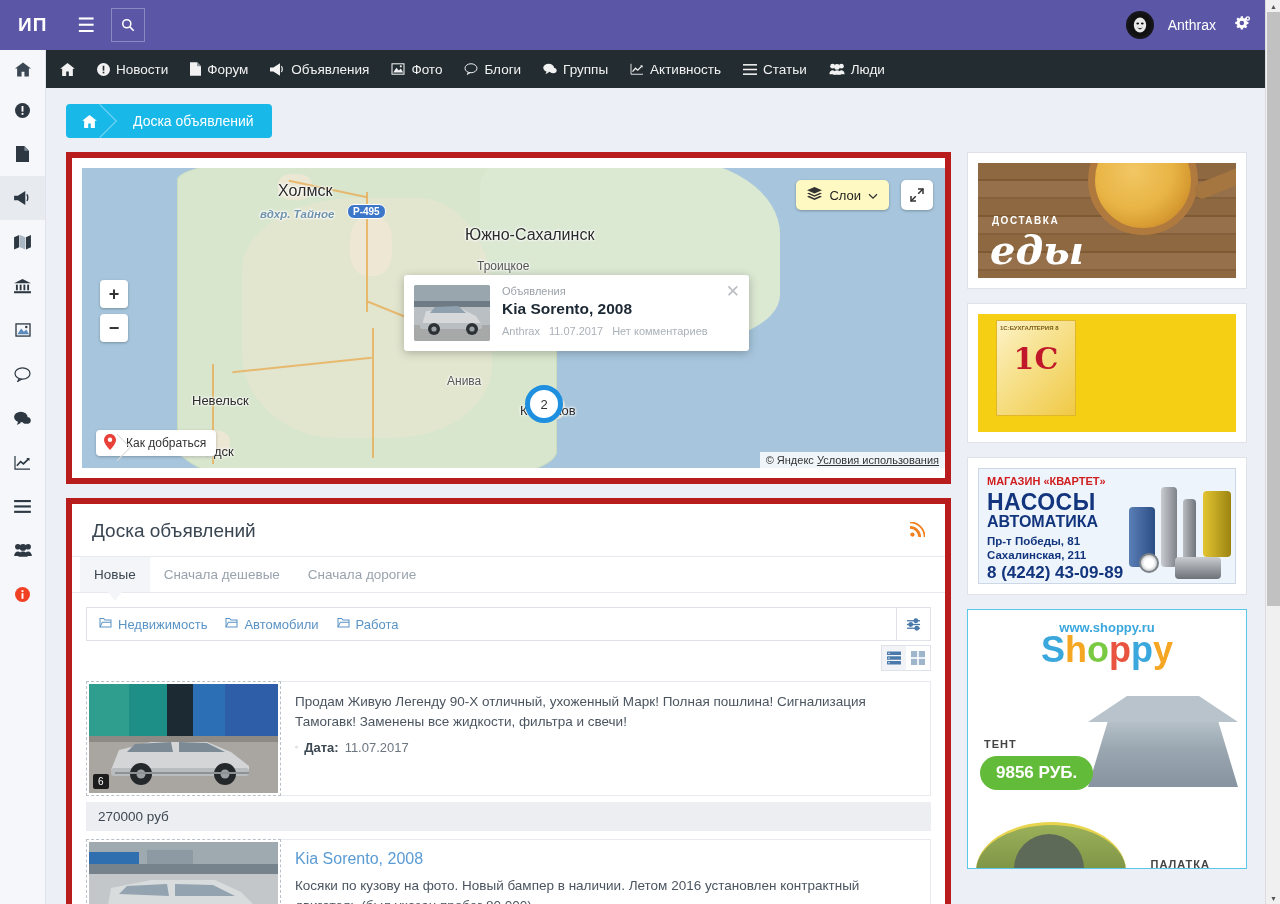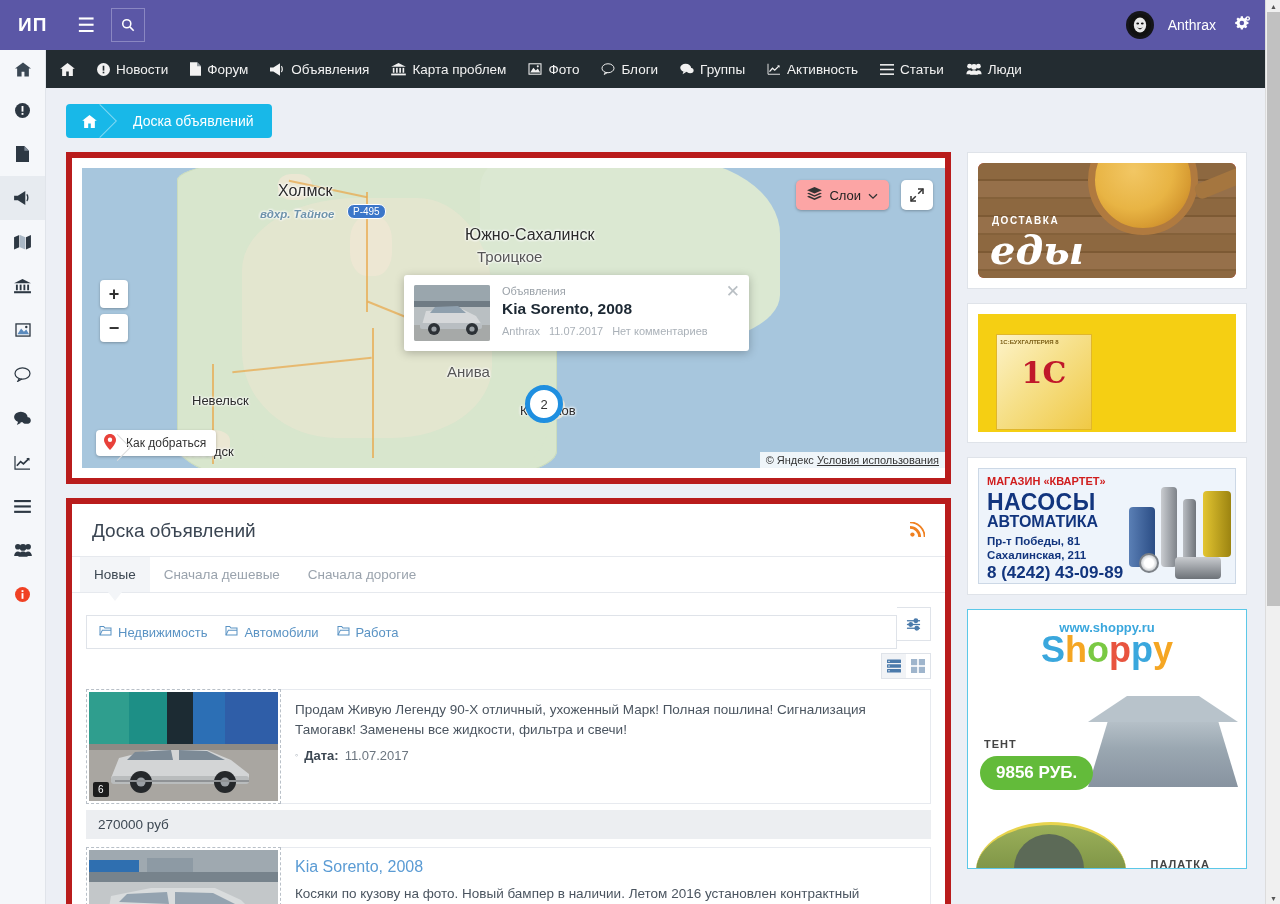--- a/index.html
+++ b/index.html
@@ -114,35 +114,35 @@
     opacity:.55;
   }
   .cityblob{ position:absolute; background:#eee6d4; opacity:.85; border-radius:40%; }
   .roadline{ position:absolute; background:#e8a94f; height:2px; opacity:.75; }
   .roadline.v{ width:2px; height:auto; }
 
   .maplabel { position:absolute; font-size:13px; color:#2b2b2b; white-space:nowrap;
     text-shadow:0 0 3px #fff,0 0 3px #fff,0 0 3px #fff; }
   .maplabel.big { font-size:16px; }
   .maplabel.water { font-style:italic; color:#6f93ab; font-size:11.5px;font-weight:bold; }
-  .maplabel.sm { font-size:15px; color:#555; }
+  .maplabel.sm { font-size:12px; color:#555;margin-top:11px; }
 
   .roadshield{
-    position:absolute; background:#3b76c9; color:#fff; font-size:10px; font-weight:normal;
+    position:absolute; background:#3b76c9; color:#fff; font-size:10px; font-weight:bold;
     padding:1px 5px; border-radius:7px; border:1px solid #fff;
   }
 
   .zoomctl { position:absolute; left:18px; top:112px; }
   .zoombtn {
     width:28px; height:28px; background:#fff; border-radius:4px;
     box-shadow:0 1px 3px rgba(0,0,0,.28); display:flex; align-items:center; justify-content:center;
     font-size:18px; color:#333; cursor:pointer; margin-bottom:6px; font-weight:600;
   }
   .layersbtn {
-    position:absolute; right:56px; top:12px; height:30px; background:#fca5a5; border-radius:5px;
+    position:absolute; right:56px; top:12px; height:30px; background:#fef9c3; border-radius:5px;
     box-shadow:0 1px 3px rgba(0,0,0,.28); display:flex; align-items:center; gap:7px;
     padding:0 11px; font-size:13px; color:#222; cursor:pointer;
   }
   .expandbtn {
     position:absolute; right:12px; top:12px; width:32px; height:30px; background:#fff; border-radius:5px;
     box-shadow:0 1px 3px rgba(0,0,0,.28); display:flex; align-items:center; justify-content:center;
     cursor:pointer;
   }
   .routebtn {
     position:absolute; left:14px; bottom:12px; height:26px; background:#fff; border-radius:4px;
@@ -195,21 +195,21 @@
   }
   .tab.active { color:#3d4853; background:#f3f5f8; }
   .tab.active:after{
     content:""; position:absolute; left:50%; bottom:-9px; margin-left:-7px;
     border-left:7px solid transparent; border-right:7px solid transparent; border-top:9px solid #f3f5f8;
   }
 
   .filterrow { padding:14px 14px 0 14px; display:flex; gap:0; }
   .filterbox {
     flex:1; border:1px solid #dfe3e9; height:34px; display:flex; align-items:center;
-    padding:0 12px; gap:18px;margin-top:8px;
+    padding:0 12px; gap:18px;
   }
   .fitem { font-size:13px; color:#5a93c4; display:flex; align-items:center; gap:6px; cursor:pointer; }
   .fitem .fic { color:#5a93c4; font-size:12px; }
   .fbtn {
     width:34px; height:34px; border:1px solid #dfe3e9; border-left:0;
     display:flex; align-items:center; justify-content:center; cursor:pointer;
   }
 
   .viewrow { display:flex; justify-content:flex-end; padding:4px 14px 0 14px; }
   .viewtoggle { display:flex; border:1px solid #dfe3e9; }
@@ -233,36 +233,36 @@
   .lmeta { font-size:13px; color:#6c7680; display:flex; align-items:center; gap:6px; }
   .lmeta .dot { font-size:9px; color:#9aa3ad; }
   .lmeta b { color:#3d4853; }
   .lprice {
     margin-top:6px; background:#eceef1; font-size:13.5px; color:#3d4853; padding:7px 12px;
     display:inline-block; min-width:100%;
   }
 
   
   .adcard { background:#fff; border:1px solid #dfe3e9; padding:10px; margin-bottom:14px; }
-  .ad1 { height:115px; position:relative; overflow:hidden; background:#ef4444;border-radius:6px; }
+  .ad1 { height:115px; position:relative; overflow:hidden; background:#ef4444; }
   .ad1 .wood { position:absolute; inset:0;
     background: repeating-linear-gradient(180deg,#8d6840 0px,#8d6840 16px,#7d5a34 16px,#7d5a34 18px,#96704a 18px,#96704a 34px,#84613a 34px,#84613a 36px); }
   .ad1 .pizza {
     position:absolute; right:38px; top:-38px; width:110px; height:110px; border-radius:50%;
     background:radial-gradient(circle at 40% 40%,#f2c764 0%,#e8b444 48%,#d79b32 70%,#b5702a 100%);
     border:7px solid #b07a3f;
   }
   .ad1 .pan { position:absolute; right:-12px; top:12px; width:54px; height:16px; background:#a5763f; border-radius:6px; transform:rotate(-22deg);}
   .ad1 .t1 { position:absolute; left:14px; bottom:52px; color:#fff; font-size:10px; font-weight:bold; letter-spacing:1.5px; }
   .ad1 .t2 { position:absolute; left:12px; bottom:8px; color:#fff; font-size:40px; font-weight:bold; font-style:italic; line-height:1;
     font-family:"DejaVu Serif", serif; }
 
   .ad2 { height:118px; background:#f5cf13; position:relative; overflow:hidden; }
   .ad2 .box {
-    position:absolute; left:18px; top:20px; width:96px; height:96px;
+    position:absolute; left:18px; top:6px; width:80px; height:96px;
     background:linear-gradient(135deg,#fdf3c8 0%,#f6e08a 45%,#f0c945 100%); border:1px solid #e0b62c;
   }
   .ad2 .box .bt { font-size:6px; color:#7a5d14; padding:4px 3px; font-weight:bold; }
   .ad2 .box .logo { color:#c0182a; font-size:30px; font-weight:bold; text-align:center; margin-top:6px;
     font-family:"DejaVu Serif", serif; }
   .ad2 .txt { position:absolute; left:112px; top:26px; color:#2a1f52; font-size:11.5px; font-weight:bold;
     line-height:1.6; letter-spacing:.4px; }
 
   .ad3 { height:116px; background:#eef4fb; position:relative; overflow:hidden; border:1px solid #ccd8e6;padding-left:16px;}
   .ad3 .hl { position:absolute; left:8px; top:6px; color:#d01d1d; font-size:11px; font-weight:bold; }
@@ -480,33 +480,20 @@
       <span>Форум</span>
     </div>
     <div class="navitem">
       <span class="ic">
         <svg width="15" height="13" viewBox="0 0 18 15" fill="#f2f2f2">
             <path d="M0 5h4l8-5v15L4 10H0z"></path>
             <path d="M13.5 3.6c1.6 1 1.6 6 0 7" stroke="#f2f2f2" stroke-width="1.5" fill="none"></path>
           </svg>
       </span>
       <span>Объявления</span>
-    </div>
-    <div class="navitem">
-      <span class="ic">
-        <svg width="15" height="13" viewBox="0 0 18 16" fill="#f2f2f2">
-            <path d="M9 0 18 4.5H0z"></path>
-            <rect x="2" y="6" width="2" height="6"></rect>
-            <rect x="6" y="6" width="2" height="6"></rect>
-            <rect x="10" y="6" width="2" height="6"></rect>
-            <rect x="14" y="6" width="2" height="6"></rect>
-            <rect x="0" y="13" width="18" height="2.2"></rect>
-          </svg>
-      </span>
-      <span>Карта проблем</span>
     </div>
     <div class="navitem">
       <span class="ic">
         <svg width="14" height="12" viewBox="0 0 17 15" fill="none" stroke="#f2f2f2" stroke-width="1.3">
             <rect x="1" y="1" width="15" height="13"></rect>
             <path d="M2.5 12 6.5 6l3 3.5L12 7l3 5z" fill="#f2f2f2" stroke="none"></path>
             <circle cx="12" cy="4.2" r="1.3" fill="#f2f2f2" stroke="none"></circle>
           </svg>
       </span>
       <span>Фото</span>

